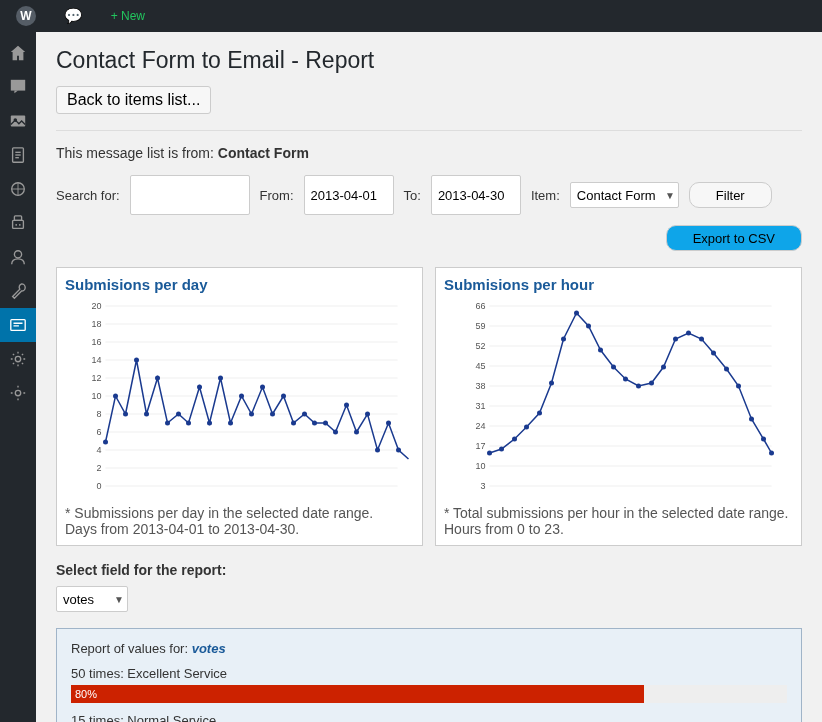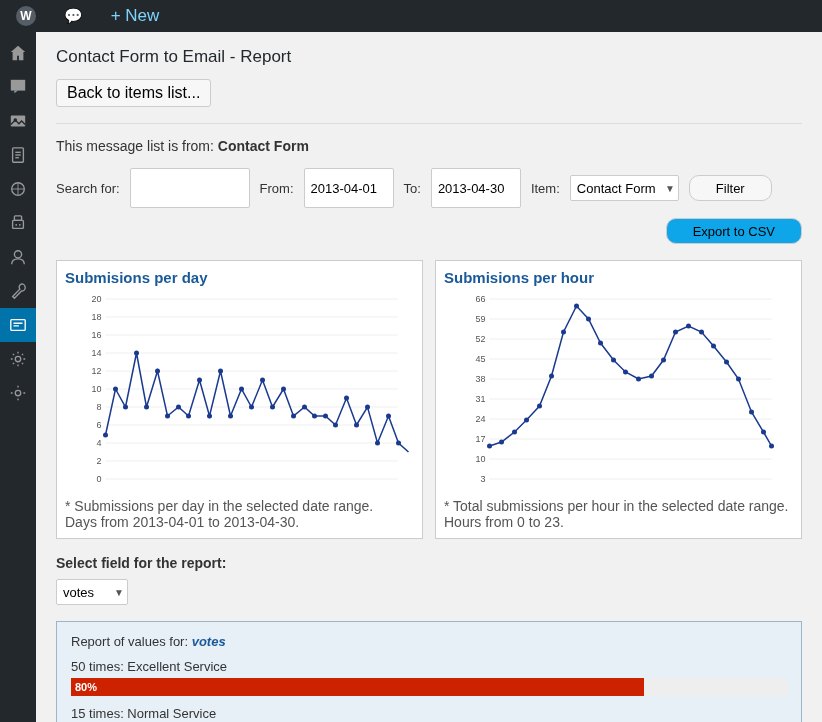--- a/index.html
+++ b/index.html
@@ -24,21 +24,21 @@
       padding: 0 8px;
       height: 32px;
     }
     .adminbar-wp-icon {
       width: 20px; height: 20px;
       background: #555d66;
       border-radius: 50%;
       display: flex; align-items: center; justify-content: center;
       color: #fff; font-size: 12px; font-weight: bold;
     }
-    .adminbar-new { color: #7dd3fc; font-size: 17px; }
+    .adminbar-new { color: #22c55e; font-size: 12px; }
 
     
     #layout {
       display: flex;
       min-height: calc(722px - 32px);
     }
 
     
     #sidebar {
       width: 36px;
@@ -64,21 +64,21 @@
 
     
     #main {
       flex: 1;
       background: #f1f1f1;
       padding: 15px 20px 20px 20px;
       overflow-y: auto;
     }
 
     h1.page-title {
-      font-size: 17px;
+      font-size: 23px;
       font-weight: 400;
       color: #23282d;
       margin-bottom: 12px;
     }
 
     .back-button {
       background: #f7f7f7;
       border: 1px solid #ccc;
       border-radius: 3px;
       padding: 4px 10px;
@@ -215,21 +215,21 @@
       background: #eee;
       width: 100%;
       position: relative;
     }
     .bar-fill {
       height: 100%;
       display: flex;
       align-items: center;
       padding-left: 4px;
       font-size: 11px;
-      font-weight: 700;
+      font-weight: 400;
       color: #fff;
     }
 
     
     svg.chart-svg {
       width: 100%;
       height: 100%;
       overflow: visible;
     }
   </style>

